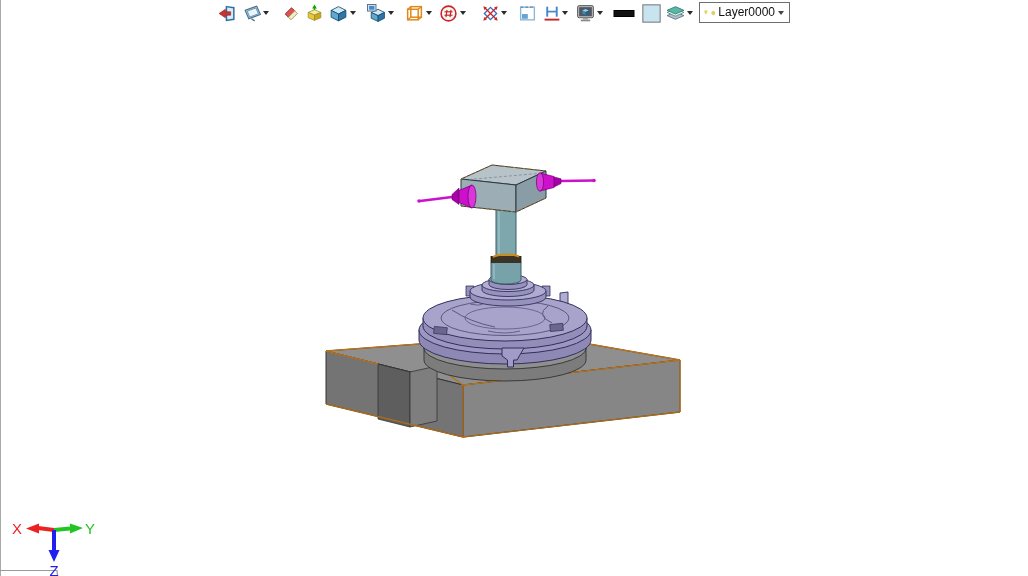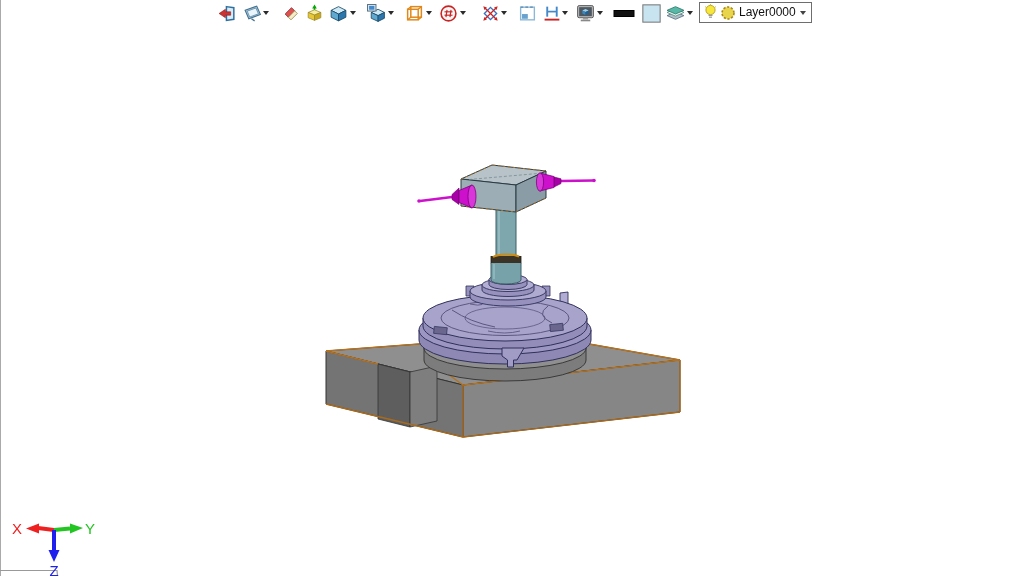--- a/index.html
+++ b/index.html
@@ -11,21 +11,21 @@
     position:absolute;top:3px;width:20px;height:20px;
     display:flex;align-items:center;justify-content:center;
   }
   .toolbar-btn svg{display:block;}
   .caret{
     position:absolute;top:11px;width:0;height:0;
     border-left:3.5px solid transparent;border-right:3.5px solid transparent;
     border-top:4px solid #2b2b2b;
   }
   .layer-combo{
-    position:absolute;left:699px;top:2px;width:113px;height:21px;
+    position:absolute;left:699px;top:2px;width:91px;height:21px;
     border:1px solid #6e6e6e;background:#ffffff;box-sizing:border-box;
     display:flex;align-items:center;gap:3px;padding:0 4px 0 4px;
   }
   .layer-combo .label{
     font-size:12px;color:#111;flex:1;white-space:nowrap;line-height:19px;
   }
   .layer-combo .combo-caret{
     width:0;height:0;margin-right:1px;
     border-left:3.5px solid transparent;border-right:3.5px solid transparent;
     border-top:4px solid #444;

